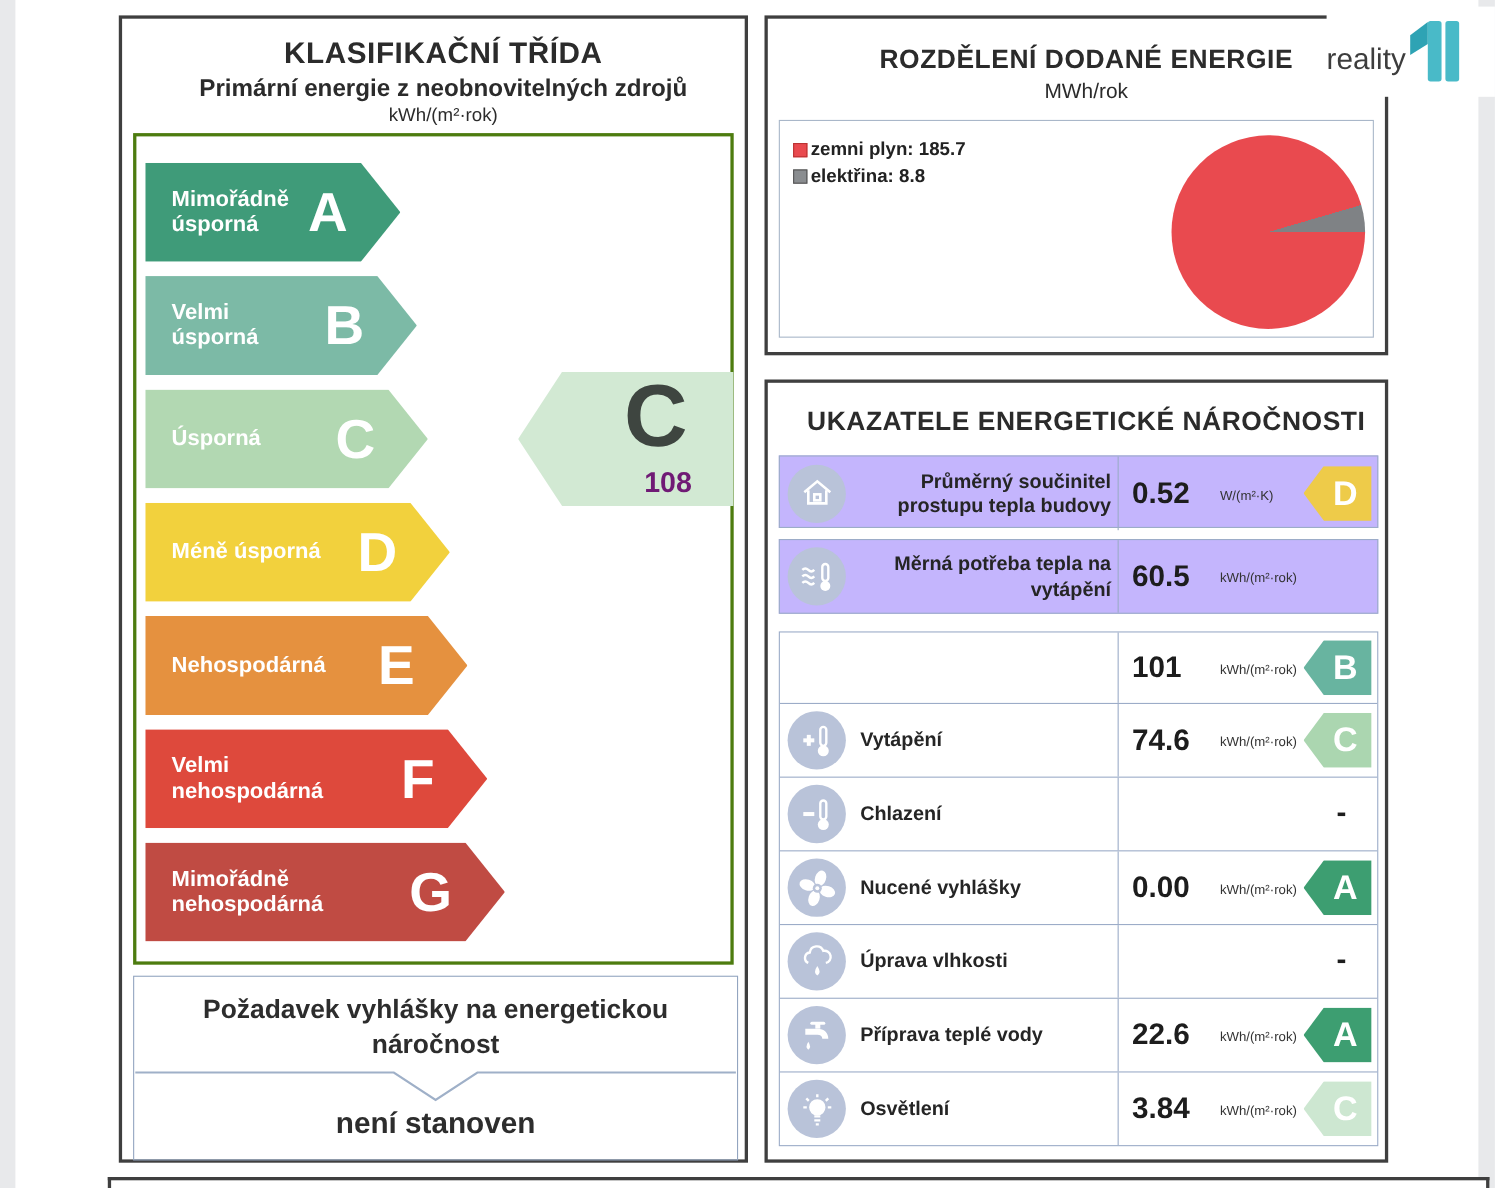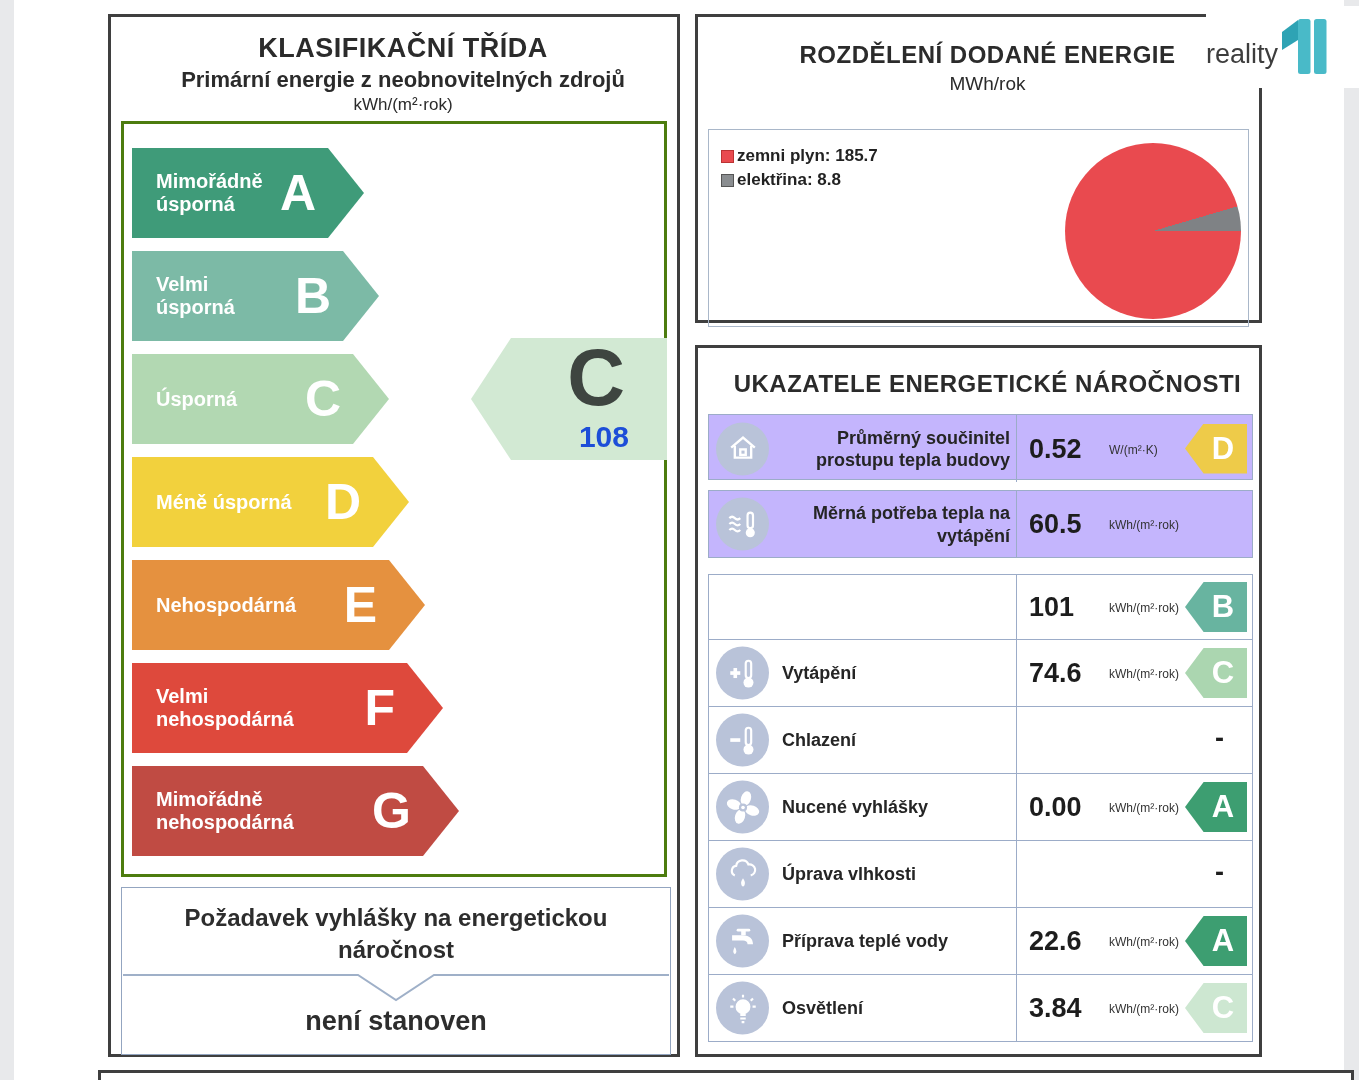--- a/index.html
+++ b/index.html
@@ -32,30 +32,30 @@
   .band-b { top:127px; width:247px; }
   .band-c { top:230px; width:257px; }
   .band-d { top:333px; width:277px; }
   .band-e { top:436px; width:293px; }
   .band-f { top:539px; width:311px; }
   .band-g { top:642px; width:327px; }
 
   .current-arrow { position:absolute; left:347px; top:214px; width:196px; height:122px;
                    clip-path:polygon(0 50%, 40px 0, 100% 0, 100% 100%, 40px 100%); }
   .current-letter { position:absolute; right:42px; top:-6px; font-size:80px; font-weight:bold; color:#3e4540; }
-  .current-value  { position:absolute; right:38px; bottom:6px; font-size:30px; font-weight:bold; color:#1d4ed8; }
+  .current-value  { position:absolute; right:38px; bottom:6px; font-size:26px; font-weight:bold; color:#701a75; }
 
   .req-box { position:absolute; left:10px; top:870px; width:550px; height:168px; border:1px solid #93a5c0; }
   .req-title { margin:14px 24px 0; text-align:center; font-size:24px; font-weight:bold; line-height:1.35; color:#2d2d2d; }
   .req-chevron { position:absolute; left:0; top:84px; }
   .req-value { position:absolute; left:0; right:0; top:118px; text-align:center; font-size:27px; font-weight:bold; color:#2d2d2d; }
 
   .pie-title { margin-top:24px; font-size:24px; font-weight:bold; letter-spacing:.5px; }
   .pie-sub   { margin-top:4px; font-size:19px; }
-  .pie-box { position:absolute; left:10px; top:112px; width:541px; height:198px; border:1px solid #a9b7c9; }
+  .pie-box { position:absolute; left:10px; top:92px; width:541px; height:198px; border:1px solid #a9b7c9; }
   .legend { position:absolute; left:12px; top:16px; }
   .legend-item { display:flex; align-items:center; margin-bottom:4px; }
   .swatch { width:13px; height:13px; margin-right:3px; }
   .swatch-gas { background:#e94a4f; border:1px solid #b33; }
   .swatch-ele { background:#8a8d90; border:1px solid #555; }
   .legend-text { font-size:17px; font-weight:600; color:#222; }
   .pie { position:absolute; left:356px; top:13px; width:176px; height:176px; border-radius:50%; }
 
   .ind-title { margin-top:22px; font-size:24px; font-weight:bold; letter-spacing:.5px; }
 

